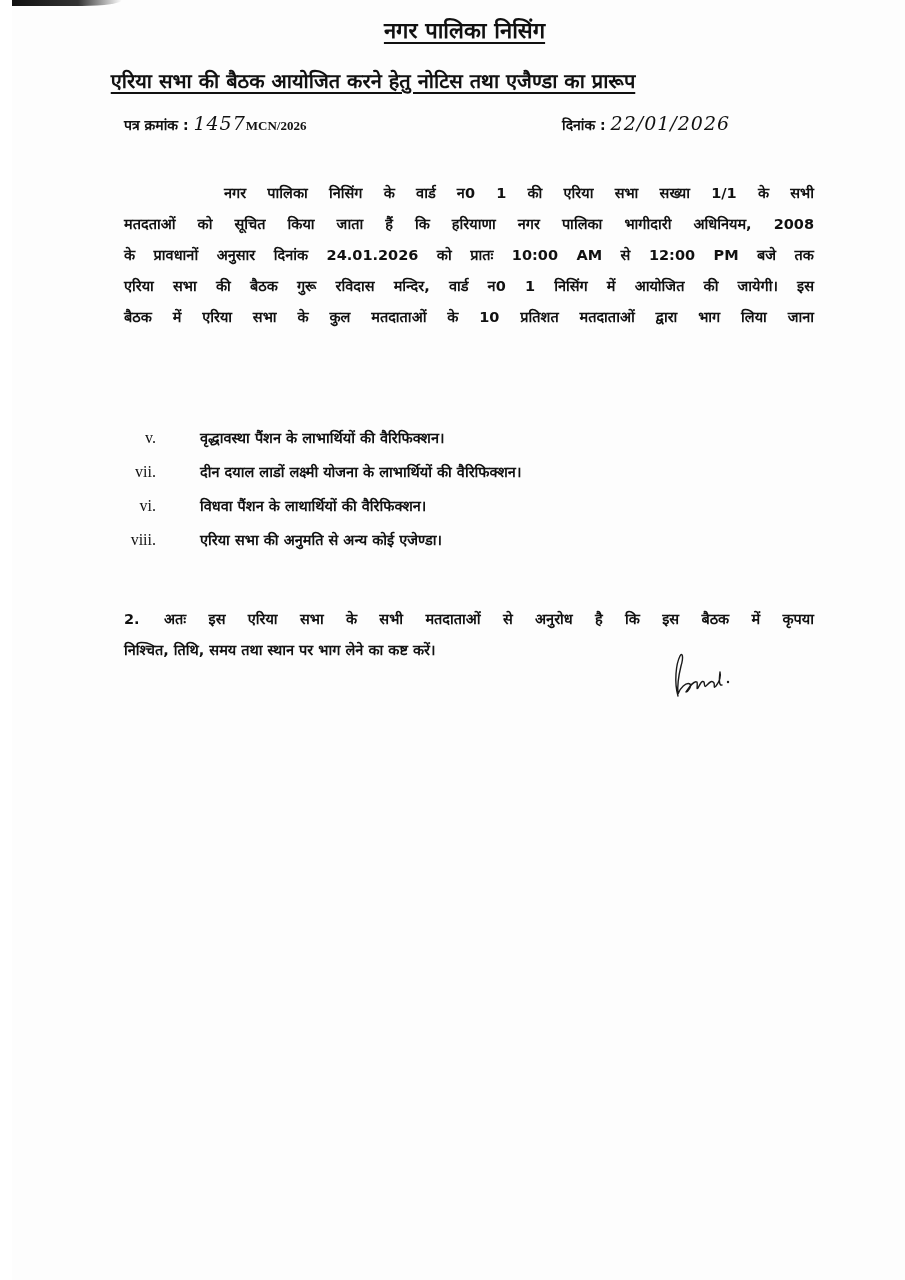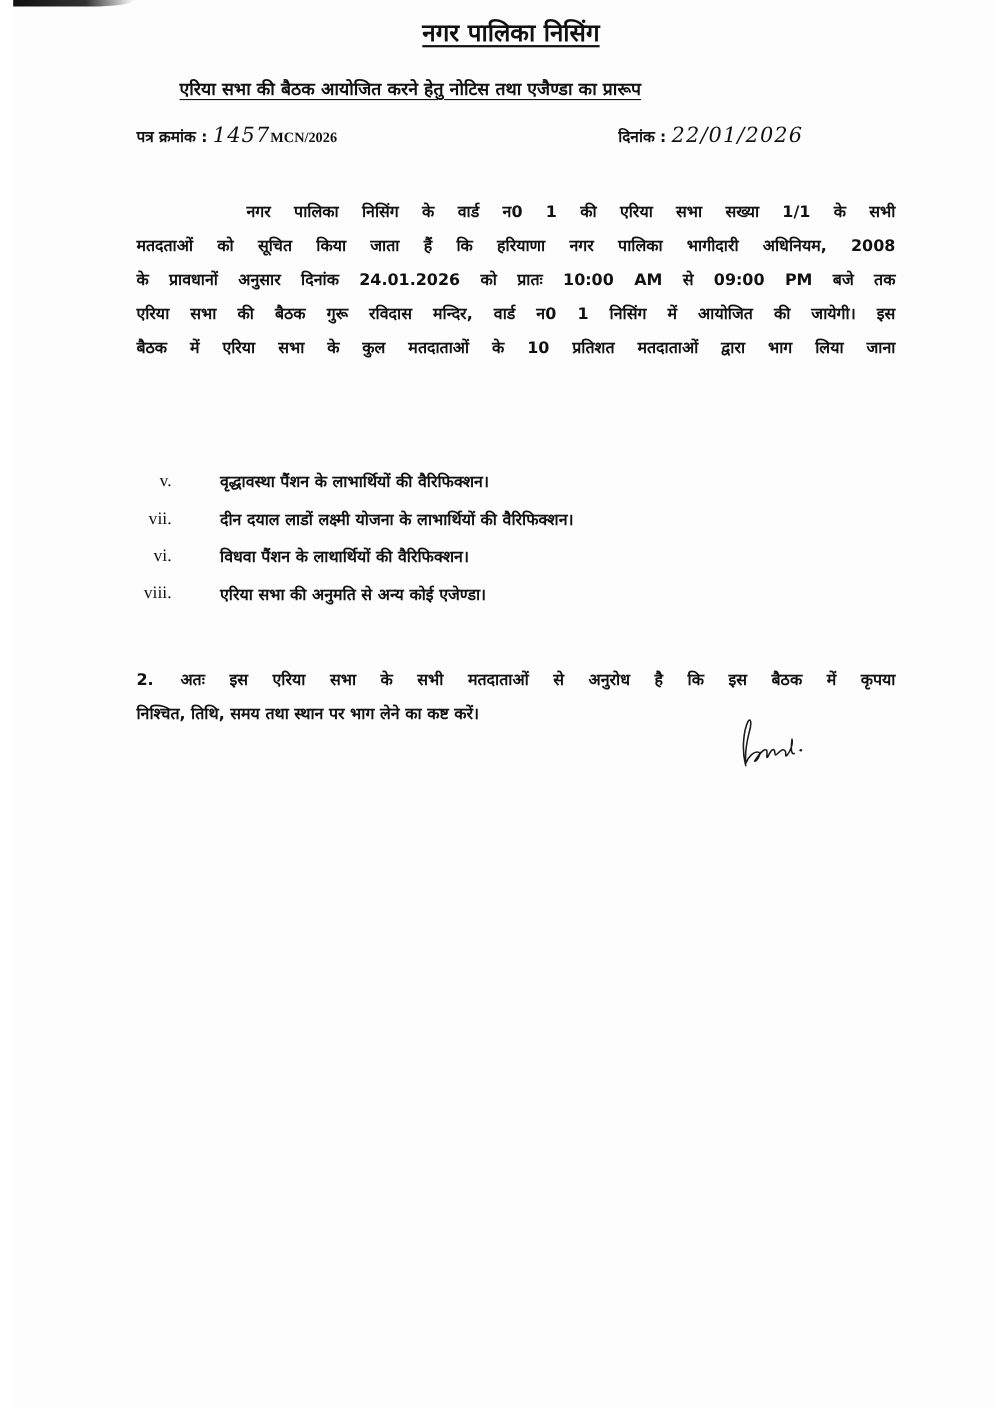--- a/index.html
+++ b/index.html
@@ -41,21 +41,21 @@
     text-decoration: underline;
     text-underline-offset: 4px;
     text-decoration-thickness: 2px;
   }
   .subtitle {
     position: absolute;
     left: 0; width: 722px;
     top: 68px;
     text-align: center;
     font-weight: bold;
-    font-size: 16px;
+    font-size: 20px;
     line-height: 26px;
   }
   .subtitle span {
     text-decoration: underline;
     text-underline-offset: 4px;
   }
   .ref-row {
     position: absolute;
     top: 108px;
     left: 112px;
@@ -173,21 +173,21 @@
     </div>
     <div class="ref-right">
       <span>दिनांक :</span>
       <span class="hand">22/01/2026</span>
     </div>
   </div>
 
   <div class="para" style="top:178px;">
     <span class="line indent">नगर पालिका निसिंग के वार्ड न0 1 की एरिया सभा सख्या 1/1 के सभी</span>
     <span class="line">मतदताओं को सूचित किया जाता हैं कि हरियाणा नगर पालिका भागीदारी अधिनियम, 2008</span>
-    <span class="line">के प्रावधानों अनुसार दिनांक 24.01.2026 को प्रातः 10:00 AM से 09:00 PM बजे तक</span>
+    <span class="line">के प्रावधानों अनुसार दिनांक 24.01.2026 को प्रातः 10:00 AM से 12:00 PM बजे तक</span>
     <span class="line">एरिया सभा की बैठक गुरू रविदास मन्दिर, वार्ड न0 1 निसिंग में आयोजित की जायेगी। इस</span>
     <span class="line">बैठक में एरिया सभा के कुल मतदाताओं के 10 प्रतिशत मतदाताओं द्वारा भाग लिया जाना</span>
   </div>
 
   <div class="agenda">
     <div class="agenda-item">
       <span class="agenda-num">v.</span>
       <span class="agenda-text">वृद्धावस्था पैंशन के लाभार्थियों की वैरिफिक्शन।</span>
     </div>
     <div class="agenda-item">

